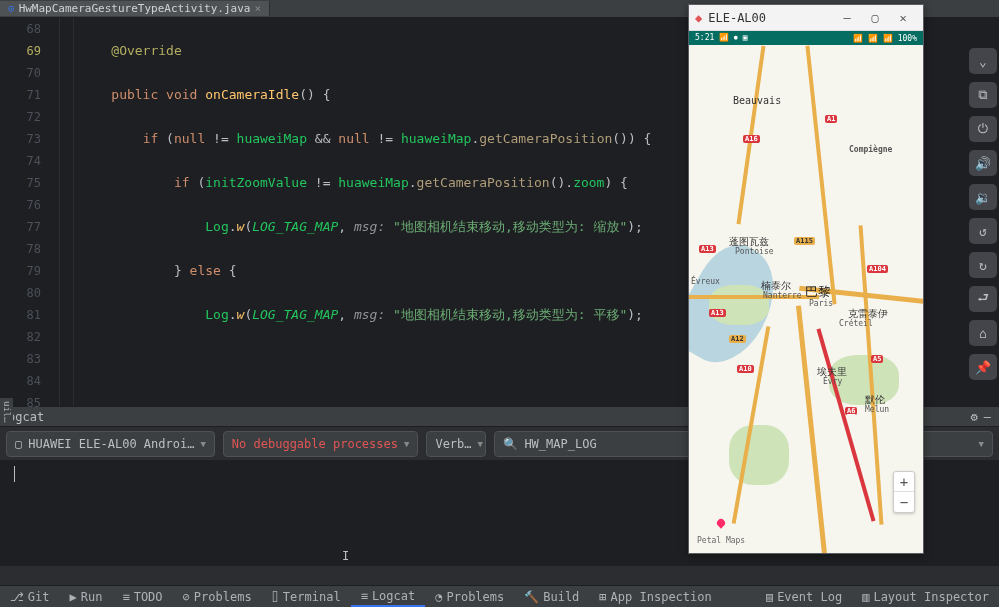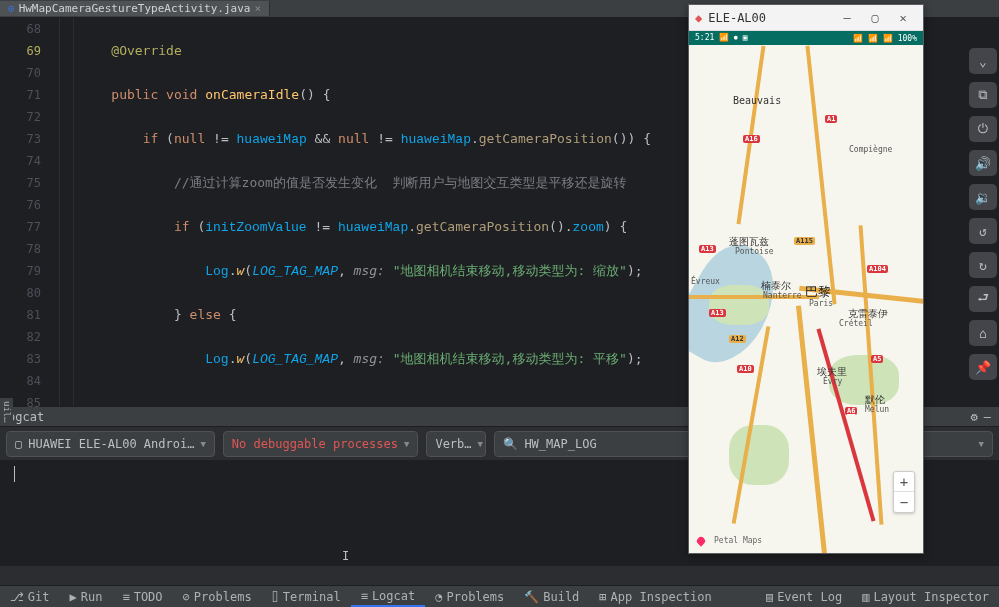--- a/index.html
+++ b/index.html
@@ -7,21 +7,21 @@
 .tabbar { height: 18px; background: #3c3f41; display: flex; align-items: center; font-size: 11px; border-bottom: 1px solid #1e1f22; }
 .tab { padding: 1px 8px; display: flex; align-items: center; gap: 4px; background: #4e5254; border-right: 1px solid #2b2d30; color: #d0d2d6; }
 .close-x { color: #888; cursor: pointer; }
 .editor { position: relative; height: 388px; display: flex; background: #1e1f22; }
 .gutter { width: 60px; background: #1e1f22; border-right: 1px solid #2b2d30; text-align: right; padding-right: 18px; color: #4b5059; font-size: 12px; line-height: 22px; padding-top: 0; }
 .gutter .ln { height: 22px; }
 .fold { width: 14px; border-right: 1px solid #2b2d30; }
 .code { flex: 1; font-family: Consolas, monospace; font-size: 13px; line-height: 22px; white-space: pre; padding-left: 6px; overflow: hidden; }
 .code .row { height: 22px; }
 .kw { color: #cf8e6d; }
-.mn { color: #0ea5e9; font-family: Liberation Mono, monospace; }
+.mn { color: #22c55e; }
 .fn, .call { color: #ffc66d; }
 .call2 { color: #b09d79; }
 .str { color: #6aab73; }
 .cmt { color: #7a7e85; }
 .ps { color: #909396; font-style: italic; }
 .anno { color: #b3ae60; }
 .punc { color: #bcbec4; }
 .logcat-bar { height: 20px; background: #3c3f41; border-top: 1px solid #1e1f22; display: flex; align-items: center; padding: 0 8px; font-size: 12px; color: #bcbec4; justify-content: space-between; }
 .logcat-controls { height: 34px; background: #2b2d30; border-top: 1px solid #1e1f22; display: flex; align-items: center; padding: 0 6px; gap: 8px; }
 .dropdown { background: #3c3f41; border: 1px solid #4e5157; border-radius: 4px; height: 26px; display: flex; align-items: center; padding: 0 8px; gap: 6px; font-size: 12px; color: #bcbec4; }
@@ -50,21 +50,21 @@
 .roadlbl { position: absolute; background: #d9363e; color: #fff; font-size: 7px; padding: 0 2px; border-radius: 2px; font-weight: bold; }
 .roadlbl.yellow { background: #e8af4a; color: #333; }
 .city { position: absolute; font-size: 10px; color: #333; }
 .city.big { font-size: 13px; color: #222; font-weight: 500; }
 .city.small { font-size: 8px; color: #555; }
 .green { position: absolute; background: #cfe3b9; border-radius: 40%; }
 .water { position: absolute; background: #b8d5e0; }
 .zoom { position: absolute; right: 8px; bottom: 40px; width: 22px; background: #fff; border: 1px solid #ccc; border-radius: 3px; box-shadow: 0 1px 3px rgba(0,0,0,0.2); }
 .zoom div { height: 20px; display: flex; align-items: center; justify-content: center; font-size: 14px; color: #555; cursor: pointer; }
 .zoom div:first-child { border-bottom: 1px solid #ddd; }
-.petal { position: absolute; left: 8px; bottom: 8px; font-size: 8px; color: #666; display: flex; align-items: center; gap: 9px; }
+.petal { position: absolute; left: 8px; bottom: 8px; font-size: 8px; color: #666; display: flex; align-items: center; gap: 9px; flex-direction: column; }
 .petal-ico { width: 8px; height: 8px; background: #ff2a68; border-radius: 50% 50% 50% 0; transform: rotate(-45deg); }
 .mouse-caret { position:absolute; left:342px; top:549px; width:1px; height:14px; color:#bcbec4; }
 .left-strip { position:absolute; left:0; top:380px; width:13px; height:28px; background:#3c3f41; writing-mode:vertical-rl; font-size:9px; color:#aeb0b6; display:flex; align-items:center; justify-content:center; }
 </style>
 </head>
 <body>
 
 <div class="tabbar">
   <div class="tab">
     <span style="color:#3574f0;">⊙</span>
@@ -92,21 +92,20 @@
     <div class="ln">82</div>
       <div class="ln">83</div>
     <div class="ln">84</div>
       <div class="ln">85</div>
   </div>
   <div class="fold"></div>
   <div class="code">
 <div class="row">    <span class="anno">@Override</span></div>
 <div class="row">    <span class="kw">public</span> <span class="kw">void</span> <span class="fn">onCameraIdle</span><span class="punc">() {</span></div>
 <div class="row">        <span class="kw">if</span><span class="punc"> (</span><span class="kw">null</span><span class="punc"> != </span><span class="mn">huaweiMap</span><span class="punc"> &amp;&amp; </span><span class="kw">null</span><span class="punc"> != </span><span class="mn">huaweiMap</span><span class="punc">.</span><span class="call2">getCameraPosition</span><span class="punc">()) {</span></div>
-<div class="row">            <span class="cmt">//通过计算zoom的值是否发生变化  判断用户与地图交互类型是平移还是旋转</span></div>
 <div class="row">            <span class="kw">if</span><span class="punc"> (</span><span class="mn">initZoomValue</span><span class="punc"> != </span><span class="mn">huaweiMap</span><span class="punc">.</span><span class="call2">getCameraPosition</span><span class="punc">().</span><span class="mn">zoom</span><span class="punc">) {</span></div>
 <div class="row">                <span class="mn">Log</span><span class="punc">.</span><span class="call" style="font-style:italic;">w</span><span class="punc">(</span><span class="mn" style="font-style:italic;">LOG_TAG_MAP</span><span class="punc">, </span><span class="ps">msg: </span><span class="str">"地图相机结束移动,移动类型为: 缩放"</span><span class="punc">);</span></div>
 <div class="row">            <span class="punc">} </span><span class="kw">else</span><span class="punc"> {</span></div>
 <div class="row">                <span class="mn">Log</span><span class="punc">.</span><span class="call" style="font-style:italic;">w</span><span class="punc">(</span><span class="mn" style="font-style:italic;">LOG_TAG_MAP</span><span class="punc">, </span><span class="ps">msg: </span><span class="str">"地图相机结束移动,移动类型为: 平移"</span><span class="punc">);</span></div>
 
 
 
 
 
 
@@ -217,21 +216,21 @@
     <div class="roadlbl" style="top:220px;left:178px;">A104</div>
     <div class="roadlbl" style="top:200px;left:10px;">A13</div>
     <div class="roadlbl" style="top:264px;left:20px;">A13</div>
     <div class="roadlbl" style="top:310px;left:182px;">A5</div>
     <div class="roadlbl" style="top:320px;left:48px;">A10</div>
     <div class="roadlbl yellow" style="top:290px;left:40px;">A12</div>
     <div class="roadlbl" style="top:362px;left:156px;text-decoration:underline;">A6</div>
     <div class="roadlbl yellow" style="top:466px;left:130px;"></div>
 
     <div class="city" style="top:50px;left:44px;">Beauvais</div>
-    <div class="city small" style="top:100px;left:160px;">Compiègne</div>
+    <div class="city small" style="top:100px;left:160px;font-weight:bold;">Compiègne</div>
     <div class="city" style="top:190px;left:40px;">蓬图瓦兹</div>
     <div class="city small" style="top:202px;left:46px;">Pontoise</div>
     <div class="city small" style="top:232px;left:2px;">Évreux</div>
     <div class="city" style="top:234px;left:72px;">楠泰尔</div>
     <div class="city small" style="top:246px;left:74px;">Nanterre</div>
     <div class="city big" style="top:238px;left:116px;">巴黎</div>
     <div class="city small" style="top:254px;left:120px;">Paris</div>
     <div class="city" style="top:262px;left:148px;margin-left:11px;">克雷泰伊</div>
     <div class="city small" style="top:274px;left:150px;">Créteil</div>
     <div class="city" style="top:320px;left:128px;">埃夫里</div>

